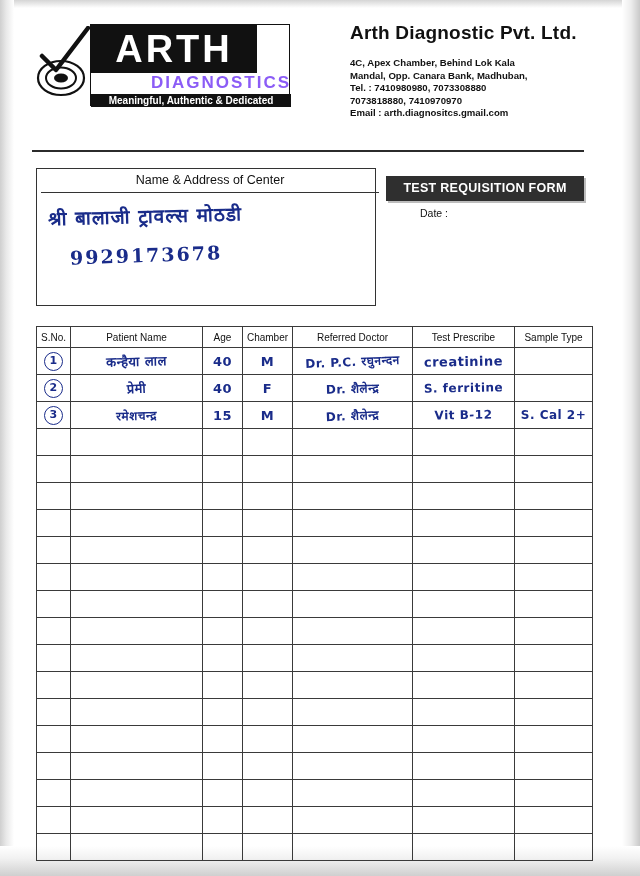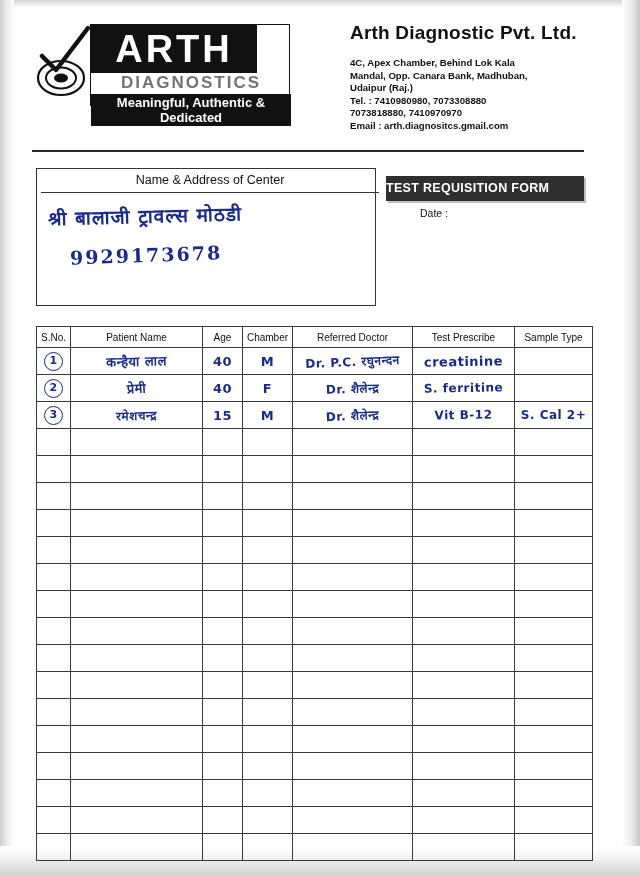--- a/index.html
+++ b/index.html
@@ -70,32 +70,32 @@
     font-size: 38px;
     letter-spacing: 3px;
     text-align: center;
     line-height: 48px;
     box-sizing: border-box;
   }
   .logo-diag {
     position: absolute;
     left: 0; top: 48px;
     width: 200px;
-    text-align: center;
+    text-align: right;
     font-weight: bold;
     font-size: 17px;
     letter-spacing: 2px;
-    color: #737373;
+    color: #8b5cf6;
   }
   .logo-tag {
     position: absolute;
     left: 0; top: 69px;
     width: 200px;
     text-align: center;
-    font-size: 13px;
+    font-size: 10px;
     font-weight: bold;
     color: #fff;
     background: #111;
     padding: 1px 0;
   }
   .logo-mark {
     position: absolute;
     left: 8px; top: 10px;
     width: 58px; height: 72px;
   }
@@ -167,21 +167,21 @@
   
   .trf {
     position: absolute;
     left: 386px; top: 176px;
     width: 198px; height: 25px;
     background: #2f2f2f;
     color: #ffffff;
     font-weight: bold;
     font-size: 12.5px;
     letter-spacing: 0.3px;
-    text-align: left;
+    text-align: center;
     line-height: 25px;
     box-shadow: 2px 2px 0 #bdbdbd;
   }
   .date-label {
     position: absolute;
     left: 420px; top: 207px;
     font-size: 10.5px;
     color: #111;
   }
 
@@ -267,21 +267,20 @@
     <div class="logo-box">
       <div class="logo-arth">ARTH</div>
       <div class="logo-diag">DIAGNOSTICS</div>
       <div class="logo-tag">Meaningful, Authentic &amp; Dedicated</div>
     </div>
 
     <div class="company">
       <div class="company-name">Arth Diagnostic Pvt. Ltd.</div>
       <div class="company-line">4C, Apex Chamber, Behind Lok Kala</div>
       <div class="company-line">Mandal, Opp. Canara Bank, Madhuban,</div>
-      <div class="company-line">Udaipur (Raj.)</div>
       <div class="company-line">Tel. : 7410980980, 7073308880</div>
       <div class="company-line">7073818880, 7410970970</div>
       <div class="company-line">Email : arth.diagnositcs.gmail.com</div>
     </div>
   </div>
 
   <div class="rule"></div>
 
   <div class="center-box">
     <div class="center-title">Name &amp; Address of Center</div>

